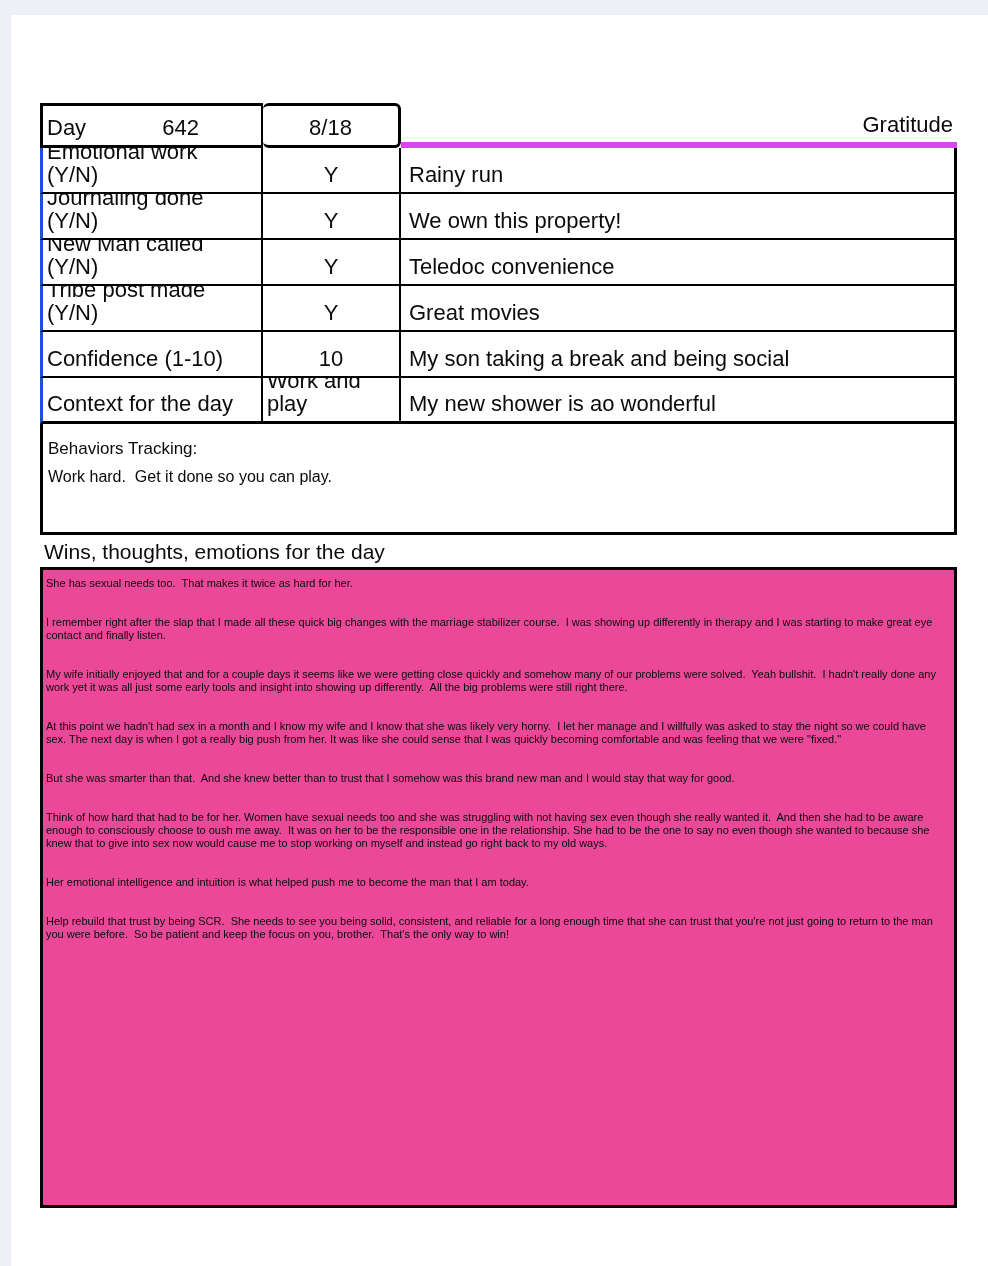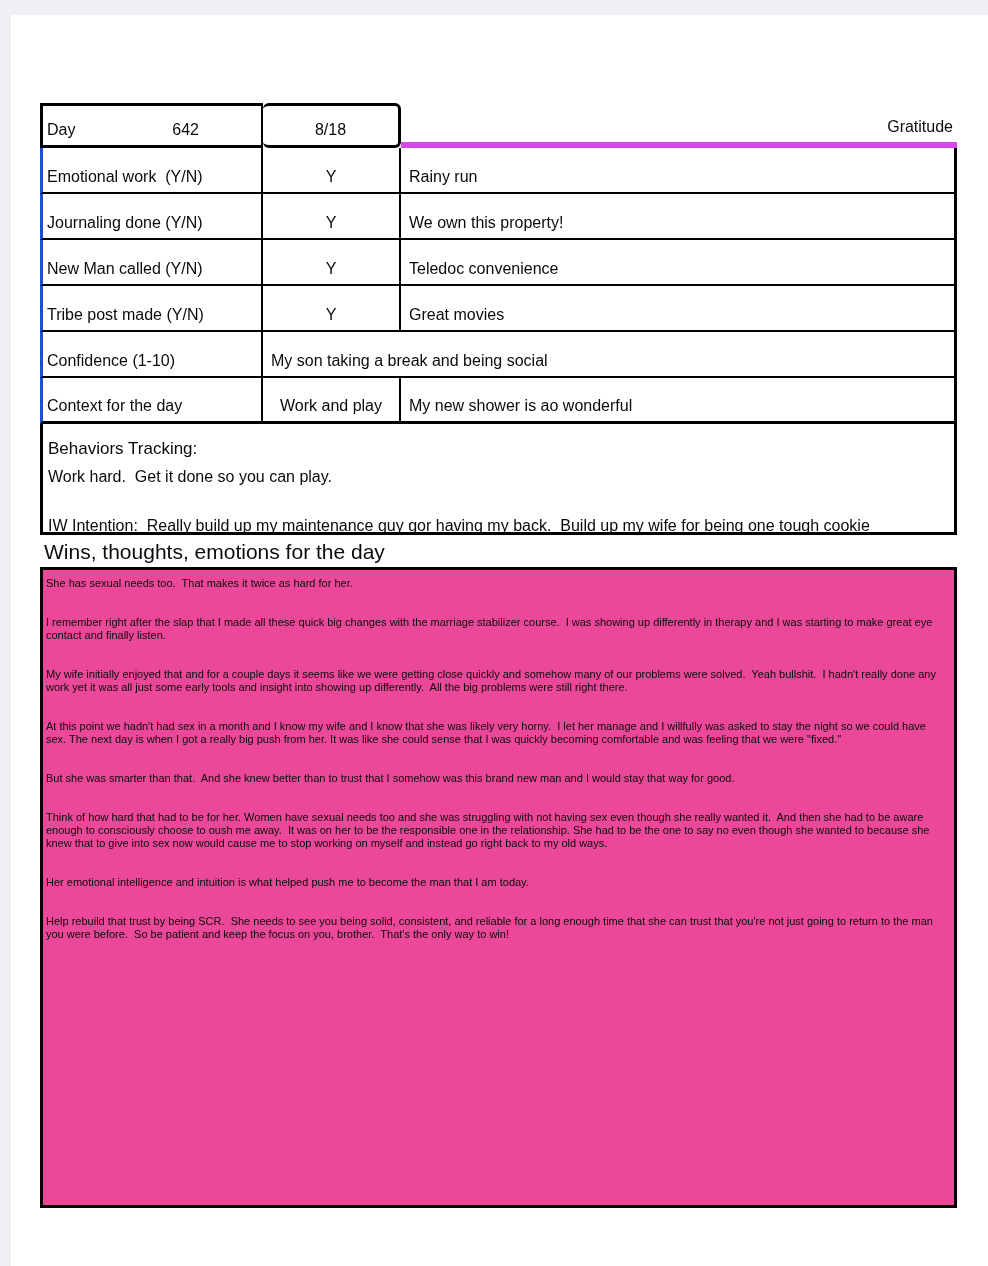--- a/index.html
+++ b/index.html
@@ -31,21 +31,21 @@
     width: 917px;
   }
   .trow { display: flex; width: 100%; }
   .trow.header { height: 45px; }
   .trow.data { height: 46px; }
 
   .cell {
     display: flex;
     align-items: flex-end;
     padding: 0 4px 6px 4px;
-    font-size: 16px;
+    font-size: 22px;
     line-height: 1.05;
     white-space: pre-wrap;
     overflow: hidden;
     background: #ffffff;
   }
   .c1 { width: 223px; }
   .c2 { width: 138px; }
   .c3 { flex: 1; }
 
   
@@ -139,33 +139,33 @@
       <div class="cell c2 dB">Y</div>
       <div class="cell c3 dC">Teledoc convenience</div>
     </div>
     <div class="trow data">
       <div class="cell c1 dA">Tribe post made (Y/N)</div>
       <div class="cell c2 dB">Y</div>
       <div class="cell c3 dC">Great movies</div>
     </div>
     <div class="trow data">
       <div class="cell c1 dA">Confidence (1-10)</div>
+      <div class="cell c2 dB">10</div>
       <div class="cell c3 dC">My son taking a break and being social</div>
     </div>
     <div class="trow data">
       <div class="cell c1 dA">Context for the day</div>
       <div class="cell c2 dB">Work and play</div>
       <div class="cell c3 dC">My new shower is ao wonderful</div>
     </div>
   </div>
 
   <div class="behaviors">
     <div class="behaviors-title">Behaviors Tracking:</div>
     <div class="behaviors-line">Work hard.  Get it done so you can play.</div>
-    <div class="intention-line">IW Intention:  Really build up my maintenance guy gor having my back.  Build up my wife for being one tough cookie</div>
   </div>
 
   <div class="wins-heading">Wins, thoughts, emotions for the day</div>
 
   <div class="journal">
     <div class="para">She has sexual needs too.  That makes it twice as hard for her.</div>
     <div class="para">I remember right after the slap that I made all these quick big changes with the marriage stabilizer course.  I was showing up differently in therapy and I was starting to make great eye contact and finally listen.</div>
     <div class="para">My wife initially enjoyed that and for a couple days it seems like we were getting close quickly and somehow many of our problems were solved.  Yeah bullshit.  I hadn't really done any work yet it was all just some early tools and insight into showing up differently.  All the big problems were still right there.</div>
     <div class="para">At this point we hadn't had sex in a month and I know my wife and I know that she was likely very horny.  I let her manage and I willfully was asked to stay the night so we could have sex. The next day is when I got a really big push from her. It was like she could sense that I was quickly becoming comfortable and was feeling that we were "fixed."</div>
     <div class="para">But she was smarter than that.  And she knew better than to trust that I somehow was this brand new man and I would stay that way for good.</div>

